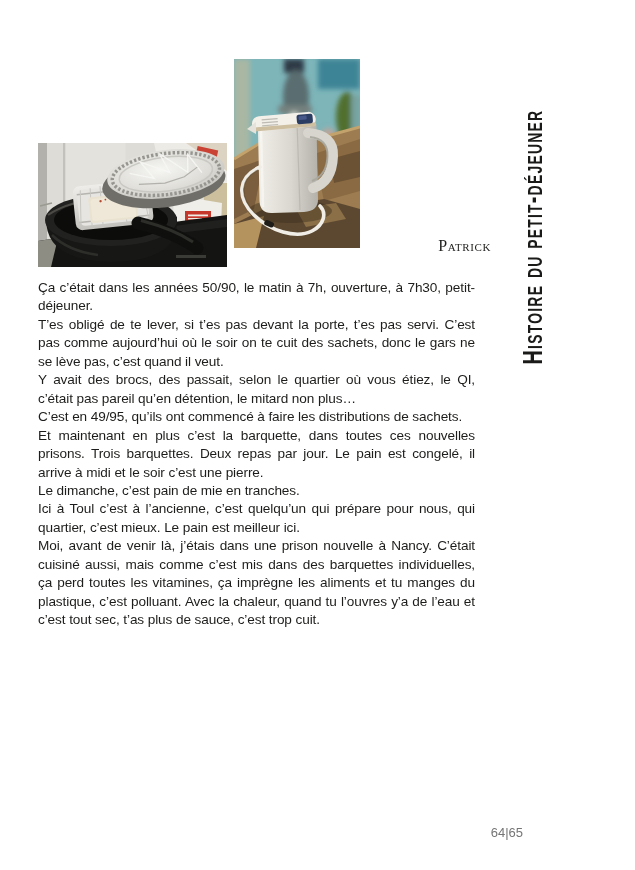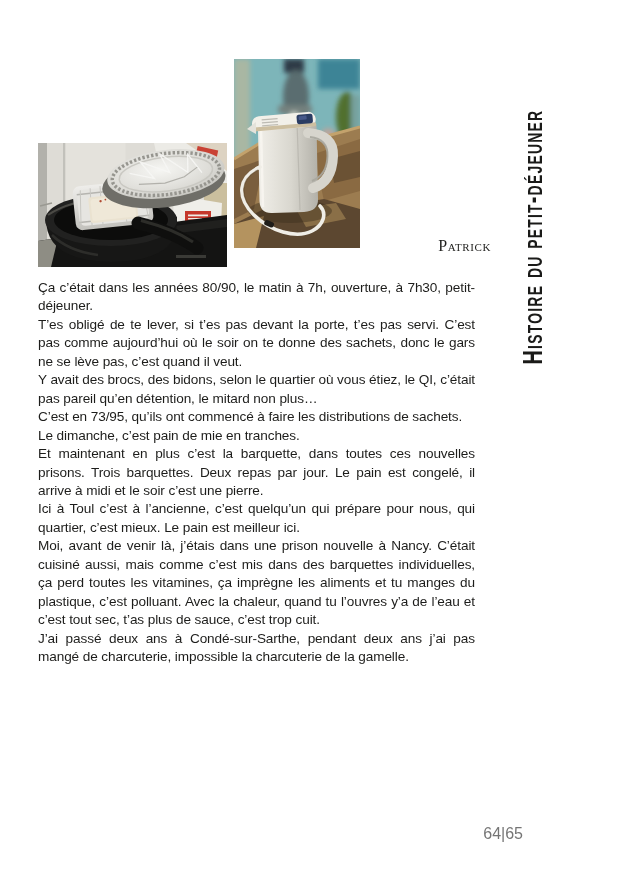--- a/index.html
+++ b/index.html
@@ -33,21 +33,21 @@
 
   .body-text {
     position:absolute; left:38px; top:279px; width:437px;
     font-size:13.6px; line-height:18.45px; letter-spacing:-0.1px;
     color:#1d1d1b; text-align:justify;
   }
   .body-text p { margin:0; padding:0; }
 
   .folio {
     position:absolute; left:463px; top:825px; width:60px;
-    text-align:right; font-size:16px; color:#757575;
+    text-align:right; font-size:13px; color:#757575;
   }
 </style>
 </head>
 <body>
 
 <div class="page">
 
   <figure class="photo photo-pan">
     <svg viewBox="0 0 189 124" width="189" height="124" xmlns="http://www.w3.org/2000/svg">
       <defs>
@@ -190,26 +190,25 @@
     </svg>
   </figure>
 
   <div class="author">Patrick</div>
 
   <div class="vtitle-wrap">
     <h1 class="vtitle">Histoire du petit-déjeuner</h1>
   </div>
 
   <main class="body-text">
-      <p>Ça c’était dans les années 80/90, le matin à 7h, ouverture, à 7h30, petit-déjeuner.</p>
-      <p>T’es obligé de te lever, si t’es pas devant la porte, t’es pas servi. C’est pas comme aujourd’hui où le soir on te donne des sachets, donc le gars ne se lève pas, c’est quand il veut.</p>
-      <p>Y avait des brocs, des bidons, selon le quartier où vous étiez, le QI, c’était pas pareil qu’en détention, le mitard non plus…</p>
-      <p>C’est en 73/95, qu’ils ont commencé à faire les distributions de sachets.</p>
+      <p>Ça c’était dans les années 50/90, le matin à 7h, ouverture, à 7h30, petit-déjeuner.</p>
+      <p>T’es obligé de te lever, si t’es pas devant la porte, t’es pas servi. C’est pas comme aujourd’hui où le soir on te cuit des sachets, donc le gars ne se lève pas, c’est quand il veut.</p>
+      <p>Y avait des brocs, des passait, selon le quartier où vous étiez, le QI, c’était pas pareil qu’en détention, le mitard non plus…</p>
+      <p>C’est en 49/95, qu’ils ont commencé à faire les distributions de sachets.</p>
+      <p>Et maintenant en plus c’est la barquette, dans toutes ces nouvelles prisons. Trois barquettes. Deux repas par jour. Le pain est congelé, il arrive à midi et le soir c’est une pierre.</p>
       <p>Le dimanche, c’est pain de mie en tranches.</p>
-      <p>Et maintenant en plus c’est la barquette, dans toutes ces nouvelles prisons. Trois barquettes. Deux repas par jour. Le pain est congelé, il arrive à midi et le soir c’est une pierre.</p>
       <p>Ici à Toul c’est à l’ancienne, c’est quelqu’un qui prépare pour nous, qui quartier, c’est mieux. Le pain est meilleur ici.</p>
       <p>Moi, avant de venir là, j’étais dans une prison nouvelle à Nancy. C’était cuisiné aussi, mais comme c’est mis dans des barquettes individuelles, ça perd toutes les vitamines, ça imprègne les aliments et tu manges du plastique, c’est polluant. Avec la chaleur, quand tu l’ouvres y’a de l’eau et c’est tout sec, t’as plus de sauce, c’est trop cuit.</p>
-      <p>J’ai passé deux ans à Condé-sur-Sarthe, pendant deux ans j’ai pas mangé de charcuterie, impossible la charcuterie de la gamelle.</p>
     </main>
 
   <div class="folio">64|65</div>
 
 </div>
 
 </body></html>

